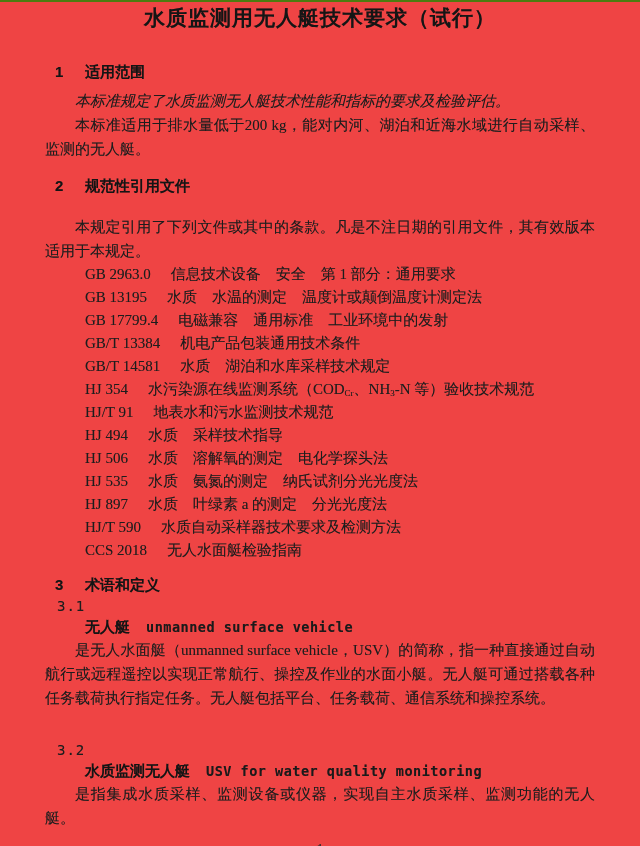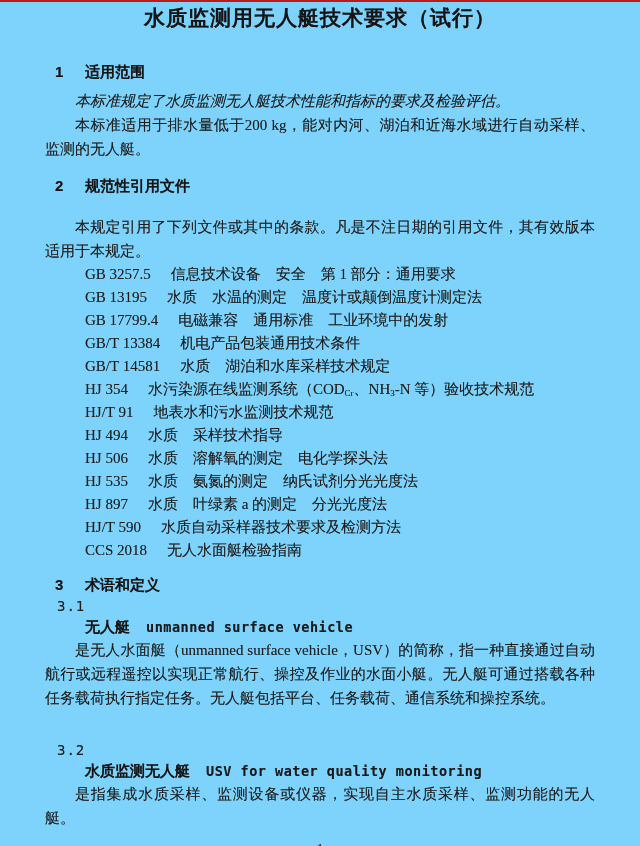--- a/index.html
+++ b/index.html
@@ -7,22 +7,22 @@
     width:640px; height:846px;
     background:#ffffff;
     font-family:"Liberation Serif", serif;
     color:#1d1d1d;
     -webkit-font-smoothing:antialiased;
   }
   .page {
     position:relative;
     width:640px; height:846px;
     overflow:hidden;
-    background:#7dd3fc;
-    border-top:2px solid #b91c1c;
+    background:#ef4444;
+    border-top:2px solid #4d7c0f;
     box-sizing:border-box;
     text-shadow:0 0 0.4px rgba(40,40,40,0.45);
   }
   .inner { padding:0 45px; }
 
   .doc-title {
     margin:2px 0 0 0;
     text-align:center;
     font-family:"Liberation Sans", sans-serif;
     font-weight:700;
@@ -117,21 +117,21 @@
     </div>
     <p class="para mt-p1">本标准规定了水质监测无人艇技术性能和指标的要求及检验评估。</p>
     <p class="para">本标准适用于排水量低于200 kg，能对内河、湖泊和近海水域进行自动采样、监测的无人艇。</p>
 
     <div class="sec-h mt-sec2">
       <span class="sec-num">2</span><span>规范性引用文件</span>
     </div>
     <p class="para mt-intro2">本规定引用了下列文件或其中的条款。凡是不注日期的引用文件，其有效版本适用于本规定。</p>
 
     <div class="refs">
-      <div class="ref-row"><span class="ref-code">GB 3257.5</span><span>信息技术设备　安全　第 1 部分：通用要求</span></div>
+      <div class="ref-row"><span class="ref-code">GB 2963.0</span><span>信息技术设备　安全　第 1 部分：通用要求</span></div>
       <div class="ref-row"><span class="ref-code">GB 13195</span><span>水质　水温的测定　温度计或颠倒温度计测定法</span></div>
       <div class="ref-row"><span class="ref-code">GB 17799.4</span><span>电磁兼容　通用标准　工业环境中的发射</span></div>
       <div class="ref-row"><span class="ref-code">GB/T 13384</span><span>机电产品包装通用技术条件</span></div>
       <div class="ref-row"><span class="ref-code">GB/T 14581</span><span>水质　湖泊和水库采样技术规定</span></div>
       <div class="ref-row"><span class="ref-code">HJ 354</span><span><span>水污染源在线监测系统（COD</span><sub class="chem">Cr</sub><span>、NH</span><sub class="chem">3</sub><span>-N 等）验收技术规范</span></span></div>
       <div class="ref-row"><span class="ref-code">HJ/T 91</span><span>地表水和污水监测技术规范</span></div>
       <div class="ref-row"><span class="ref-code">HJ 494</span><span>水质　采样技术指导</span></div>
       <div class="ref-row"><span class="ref-code">HJ 506</span><span>水质　溶解氧的测定　电化学探头法</span></div>
       <div class="ref-row"><span class="ref-code">HJ 535</span><span>水质　氨氮的测定　纳氏试剂分光光度法</span></div>
       <div class="ref-row"><span class="ref-code">HJ 897</span><span>水质　叶绿素 a 的测定　分光光度法</span></div>

